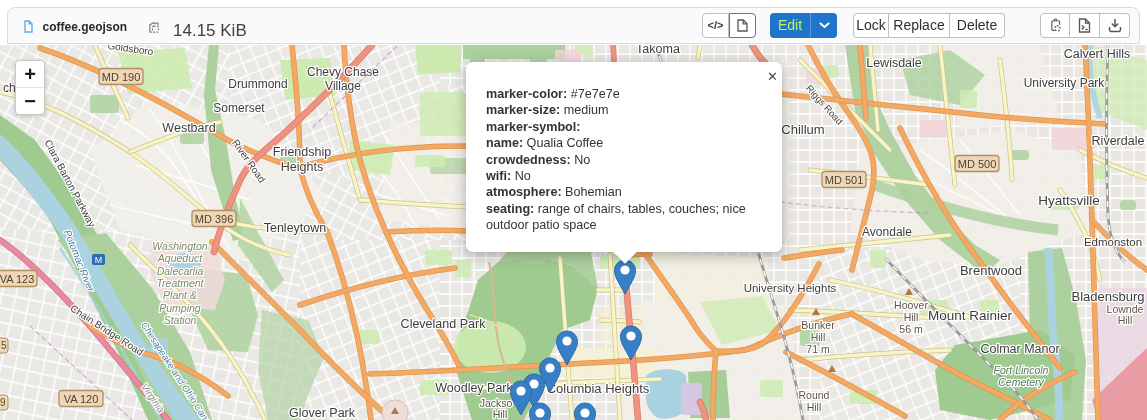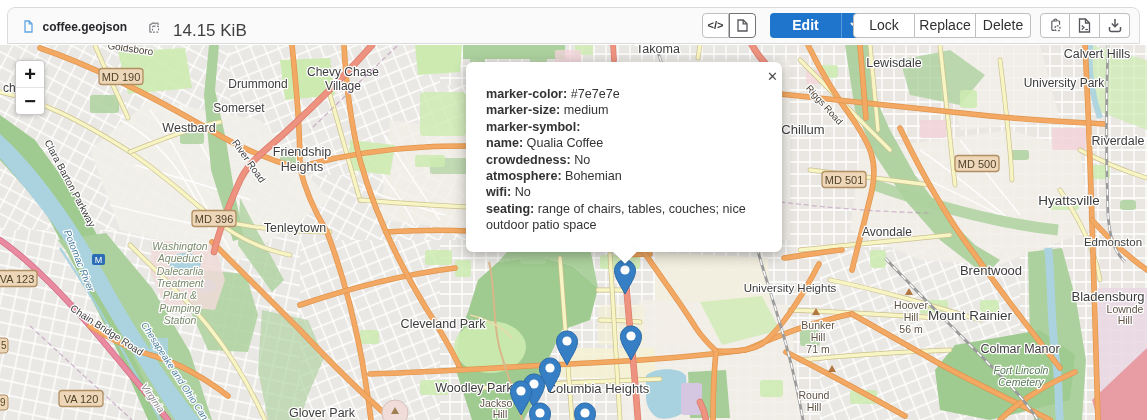--- a/index.html
+++ b/index.html
@@ -8,21 +8,21 @@
 .fsize{font-size:17px;color:#404040}
 
 .btngroup{display:flex;position:absolute;top:4.5px}
 .btn{height:25px;background:#fff;border:1px solid #bfbfbf;font-size:14px;color:#303030;display:flex;align-items:center;justify-content:center;padding:0;box-sizing:border-box}
 .btn:first-child{border-radius:4px 0 0 4px}
 .btn:last-child{border-radius:0 4px 4px 0}
 .btn+.btn{border-left:none}
 .iconbtn{width:30px;padding:0}
 .sel{border:1px solid #737278 !important;background:#fff}
 .editgrp{display:flex;position:absolute;top:4.5px}
-.editmain{height:25px;width:72px;background:#1f75cb;color:#ffffff;font-size:14px;font-weight:bold;display:flex;align-items:center;justify-content:center;border-radius:4px 0 0 4px;border-right:1px solid #5a9ad8}
+.editmain{height:25px;width:41px;background:#1f75cb;color:#bef264;font-size:14px;font-weight:normal;display:flex;align-items:center;justify-content:center;border-radius:4px 0 0 4px;border-right:1px solid #5a9ad8}
 .editcaret{height:25px;width:26px;background:#1f75cb;border-radius:0 4px 4px 0;display:flex;align-items:center;justify-content:center}
 .map{position:absolute;left:0;top:45px;width:1147px;height:375px;overflow:hidden}
 .zoomctl{position:absolute;left:15px;top:15px;width:30px;height:55px;background:#fff;border:1px solid #c8c8c8;border-radius:4px;box-shadow:0 1px 4px rgba(0,0,0,.2)}
 .zin,.zout{height:27px;display:flex;align-items:center;justify-content:center;font-size:20px;color:#1b1b1b;font-weight:bold}
 .zin{border-bottom:1px solid #e4e4e4}
 .popup{position:absolute;left:466px;top:17px;width:316px;height:190px;background:#fff;border-radius:7px;box-shadow:0 3px 14px rgba(0,0,0,.3);padding:24px 20px 0 20px;font-size:12.6px;color:#333;line-height:16.4px}
 .popup:after{content:"";position:absolute;left:150px;bottom:-8px;width:18px;height:18px;background:#fff;transform:rotate(45deg);box-shadow:3px 3px 6px rgba(0,0,0,.08)}
 .pclose{position:absolute;right:4px;top:7px;font-size:13px;color:#4a4a4a;font-weight:normal}
 </style></head>
 <body>
@@ -375,22 +375,22 @@
 <path d="M585,437 C579,426 574.5,420 574.5,413.5 C574.5,407.7 579.2,403 585,403 C590.8,403 595.5,407.7 595.5,413.5 C595.5,420 591,426 585,437 Z" fill="#377fc4" stroke="#2b6aa8" stroke-width="1"></path>
 <circle cx="585" cy="413" r="4.6" fill="#ffffff"></circle>
 </svg>
 <div class="popup">
  <div class="pclose">✕</div>
  <div><b>marker-color:</b> #7e7e7e</div>
  <div><b>marker-size:</b> medium</div>
  <div><b>marker-symbol:</b></div>
  <div><b>name:</b> Qualia Coffee</div>
  <div><b>crowdedness:</b> No</div>
+ <div><b>wifi:</b> No</div>
  <div><b>atmosphere:</b> Bohemian</div>
- <div><b>wifi:</b> No</div>
  <div><b>seating:</b> range of chairs, tables, couches; nice outdoor patio space</div>
 </div>
 <div class="zoomctl">
       <div class="zin">+</div>
       <div class="zout">−</div>
     </div>
 </div>
 <div class="toolbar">
  <div class="tleft">
   <svg style="position:absolute;left:15.5px;top:12px" width="9" height="13" viewBox="0 0 9 13">
@@ -415,21 +415,21 @@
  </div>
  <div class="editgrp" style="left:762px">
   <div class="editmain">Edit</div>
   <div class="editcaret">
         <svg width="11" height="7" viewBox="0 0 11 7">
           <path d="M1.5 1.5 l4 3.5 l4-3.5" fill="none" stroke="#fff" stroke-width="2" stroke-linecap="round" stroke-linejoin="round"></path>
         </svg>
       </div>
  </div>
  <div class="btngroup" style="left:845px">
-  <div class="btn" style="width:62px">Lock</div>
+  <div class="btn" style="width:36px">Lock</div>
   <div class="btn" style="width:61px">Replace</div>
   <div class="btn" style="width:55px">Delete</div>
  </div>
  <div class="btngroup" style="left:1032px">
   <div class="btn iconbtn" style="width:30px">
         <svg width="13" height="15" viewBox="0 0 16 16">
           <path d="M6 2.5h4M6 2.5V2a1.6 1.6 0 0 1 4 0v.5M6 2.5H4.5a1 1 0 0 0-1 1V13a1 1 0 0 0 1 1H7m4-11.5h1a1 1 0 0 1 1 1V7" fill="none" stroke="#55555c" stroke-width="1.4"></path>
           <rect x="7.5" y="8.5" width="6" height="6" rx="2" fill="none" stroke="#55555c" stroke-width="1.4" stroke-dasharray="2.2 1.8"></rect>
         </svg>
       </div>

